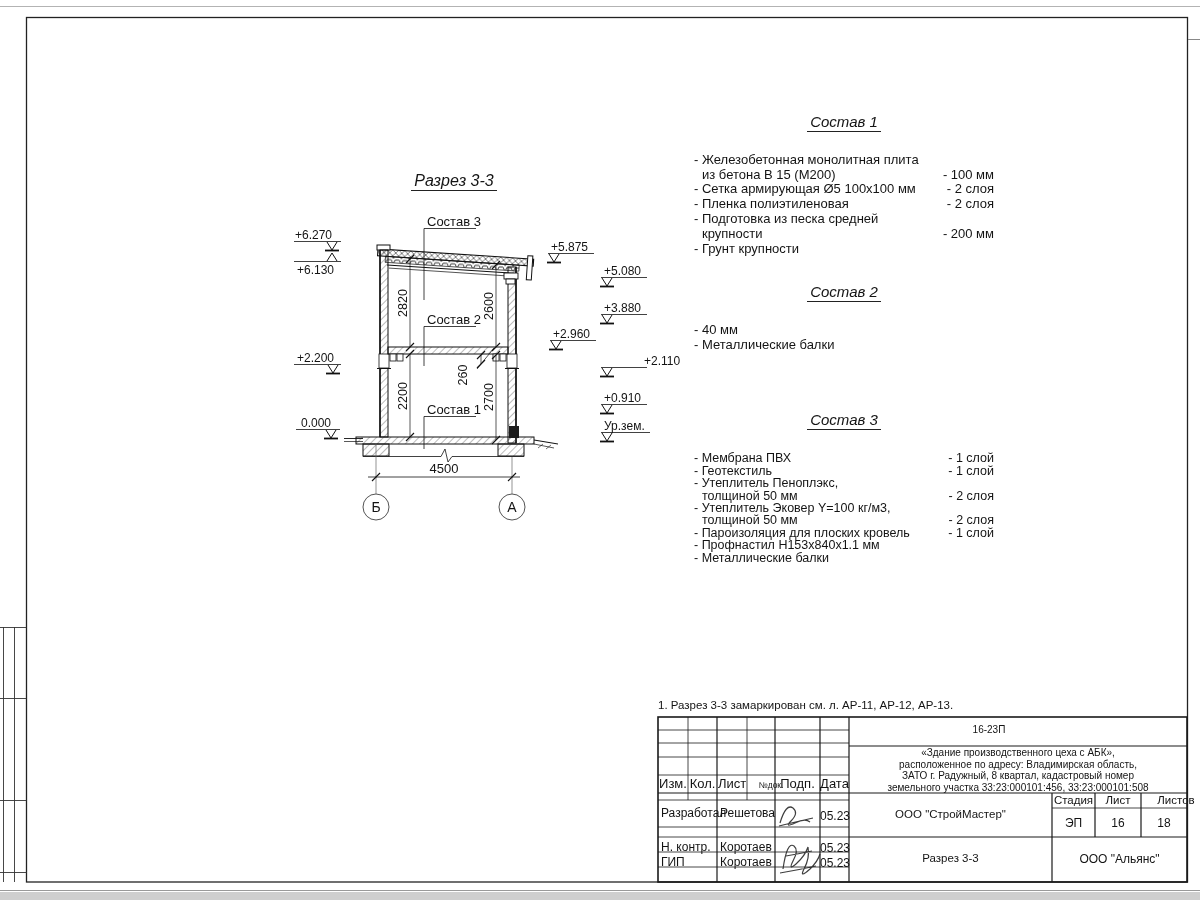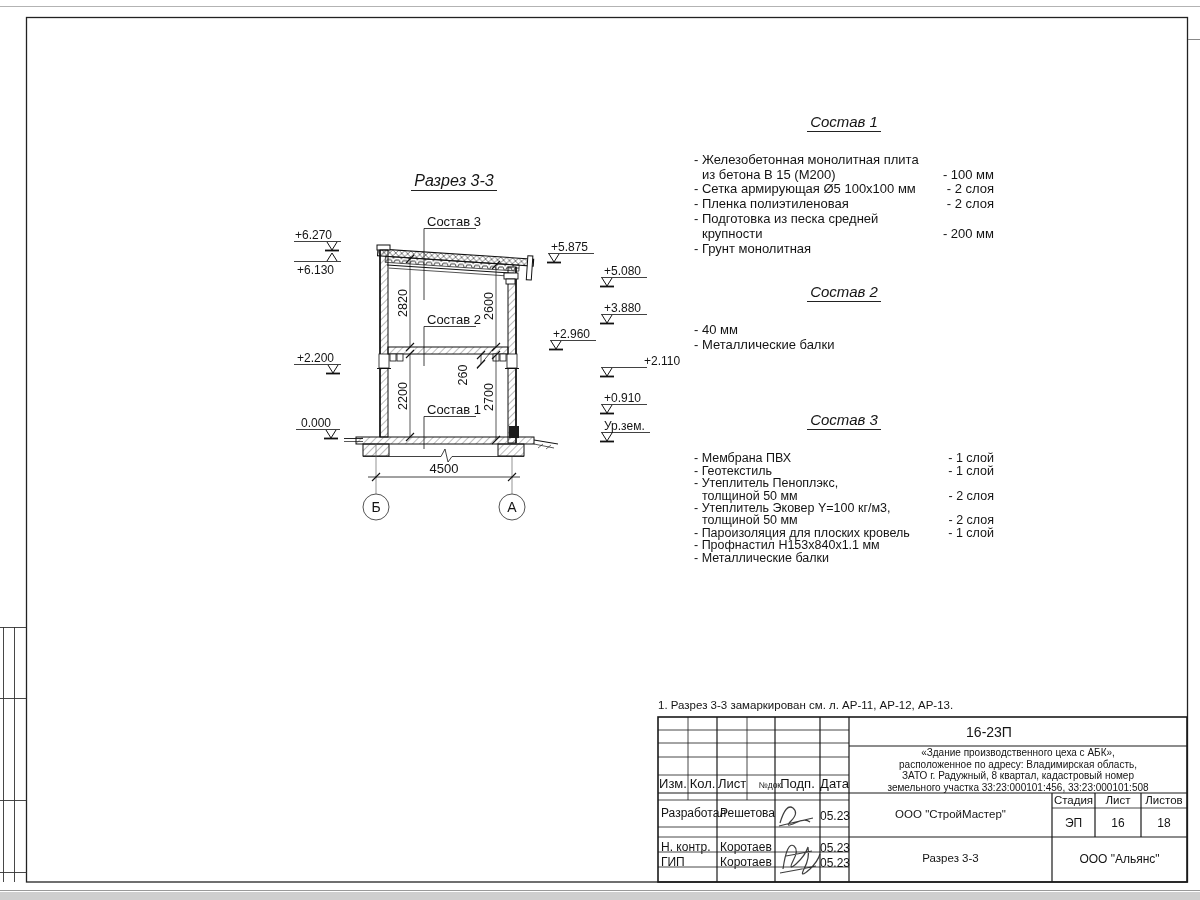--- a/index.html
+++ b/index.html
@@ -269,21 +269,21 @@
   </div>
   <div class="spec-item">
     <div class="spec-text">
         <div>- Подготовка из песка средней</div>
         <div class="l2">крупности</div>
       </div>
     <div class="spec-val">- 200 мм</div>
   </div>
   <div class="spec-item">
     <div class="spec-text">
-        <div>- Грунт монолитная</div>
+        <div>- Грунт крупности</div>
       </div>
   </div>
 </div>
 
 <div class="spec" style="left:694px;top:285px;">
   <div class="sphead"><span>Состав 2</span></div>
   <div class="spec-item">
     <div class="spec-val">- 40 мм</div>
   </div>
   <div class="spec-item">
@@ -353,31 +353,31 @@
 <div class="txt tb tb-role tb-c" style="left:820px;top:809px;width:29px;">05.23</div>
 
 <div class="txt tb tb-role" style="left:661px;top:840px;">Н. контр.</div>
 <div class="txt tb tb-role" style="left:720px;top:840px;">Коротаев</div>
 <div class="txt tb tb-role tb-c" style="left:820px;top:841px;width:29px;">05.23</div>
 
 <div class="txt tb tb-role" style="left:661px;top:855px;">ГИП</div>
 <div class="txt tb tb-role" style="left:720px;top:855px;">Коротаев</div>
 <div class="txt tb tb-role tb-c" style="left:820px;top:856px;width:29px;">05.23</div>
 
-<div class="txt tb tb-c" style="left:849px;top:724px;width:280px;font-size:14px;">16-23П</div>
+<div class="txt tb tb-c" style="left:849px;top:724px;width:280px;font-size:10px;">16-23П</div>
 
 <div class="tb tb-small abs" style="left:851px;top:747px;width:334px;z-index:2;">
   <div>«Здание производственного цеха с АБК»,</div>
   <div>расположенное по адресу: Владимирская область,</div>
   <div>ЗАТО г. Радужный, 8 квартал, кадастровый номер</div>
   <div>земельного участка 33:23:000101:456, 33:23:000101:508</div>
 </div>
 
 <div class="txt tb tb-c" style="left:849px;top:808px;width:203px;font-size:11.5px;">ООО "СтройМастер"</div>
 <div class="txt tb tb-c" style="left:849px;top:852px;width:203px;font-size:11.5px;">Разрез 3-3</div>
 
 <div class="txt tb tb-c" style="left:1052px;top:794px;width:43px;font-size:11.5px;">Стадия</div>
 <div class="txt tb tb-c" style="left:1095px;top:794px;width:46px;font-size:11.5px;">Лист</div>
-<div class="txt tb tb-c" style="left:1141px;top:794px;width:46px;font-size:11.5px;">Листов</div>
+<div class="txt tb tb-c" style="left:1141px;top:794px;width:46px;font-size:11.5px;padding-left:12px;">Листов</div>
 <div class="txt tb tb-c" style="left:1052px;top:816px;width:43px;font-size:12px;">ЭП</div>
 <div class="txt tb tb-c" style="left:1095px;top:816px;width:46px;font-size:12px;">16</div>
 <div class="txt tb tb-c" style="left:1141px;top:816px;width:46px;font-size:12px;">18</div>
 <div class="txt tb tb-c" style="left:1052px;top:852px;width:135px;font-size:12px;">ООО "Альянс"</div>
 
 </body></html>

